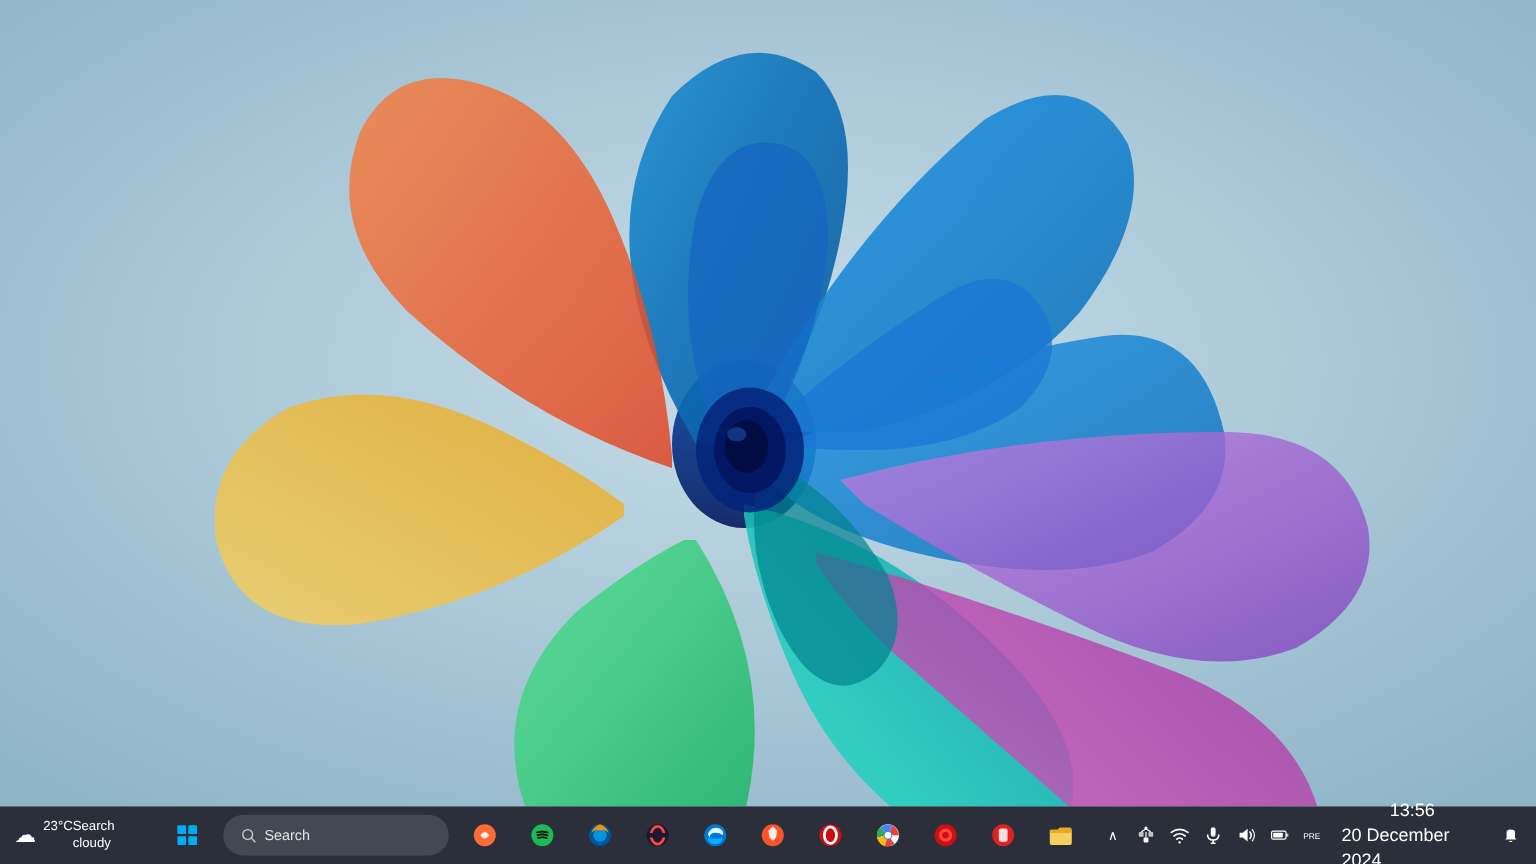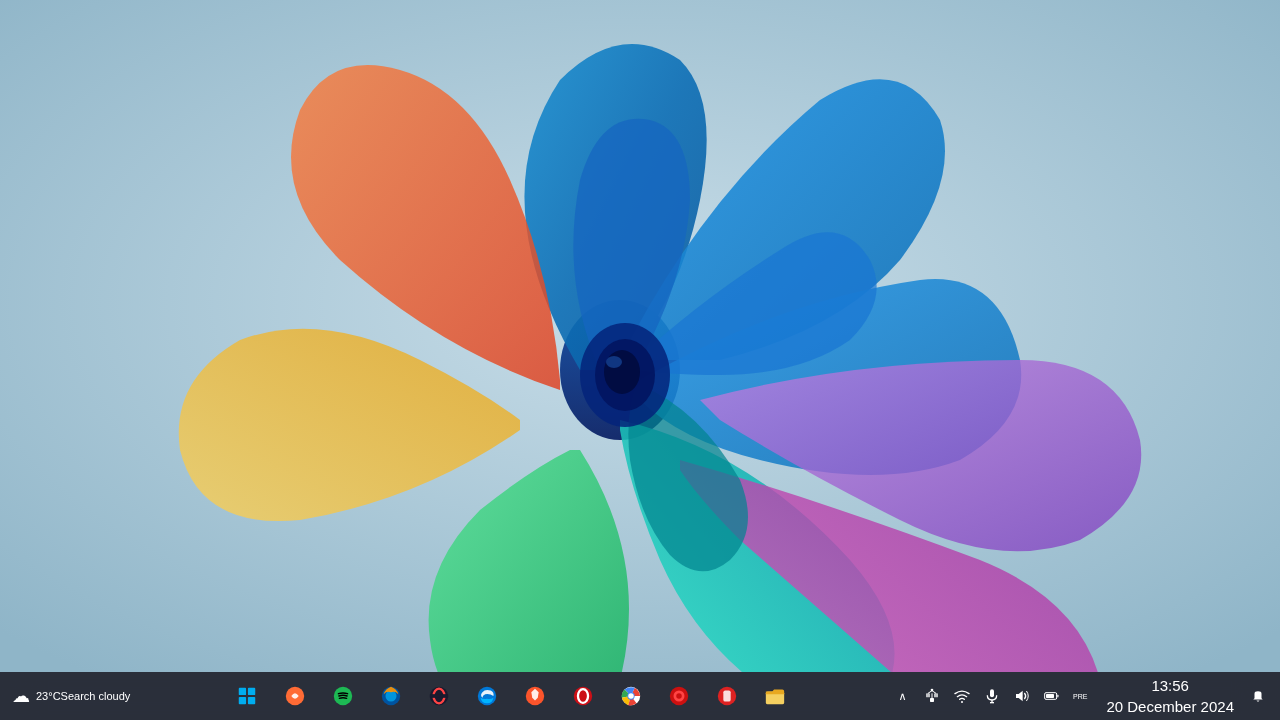--- a/index.html
+++ b/index.html
@@ -270,20 +270,27 @@
 
       <div class="taskbar-btn">
         <svg viewBox="0 0 24 24" fill="none" xmlns="http://www.w3.org/2000/svg">
           <rect x="3" y="3" width="8" height="8" rx="1" fill="#00adef"></rect>
           <rect x="13" y="3" width="8" height="8" rx="1" fill="#00adef"></rect>
           <rect x="3" y="13" width="8" height="8" rx="1" fill="#00adef"></rect>
           <rect x="13" y="13" width="8" height="8" rx="1" fill="#00adef"></rect>
         </svg>
       </div>
 
+      <div id="search-bar">
+        <svg width="14" height="14" viewBox="0 0 24 24" fill="rgba(255,255,255,0.7)">
+          <circle cx="11" cy="11" r="7" stroke="rgba(255,255,255,0.7)" stroke-width="2" fill="none"></circle>
+          <line x1="16.5" y1="16.5" x2="22" y2="22" stroke="rgba(255,255,255,0.7)" stroke-width="2"></line>
+        </svg>
+        <span id="search-bar-text">Search</span>
+      </div>
 
       <div class="taskbar-btn">
         <svg viewBox="0 0 24 24" width="22" height="22">
           <circle cx="12" cy="12" r="10" fill="#ff6b35"></circle>
           <path d="M8 12 Q12 6 16 12 Q12 18 8 12Z" fill="white" opacity="0.9"></path>
         </svg>
       </div>
 
       <div class="taskbar-btn">
         <svg viewBox="0 0 24 24" width="22" height="22">

